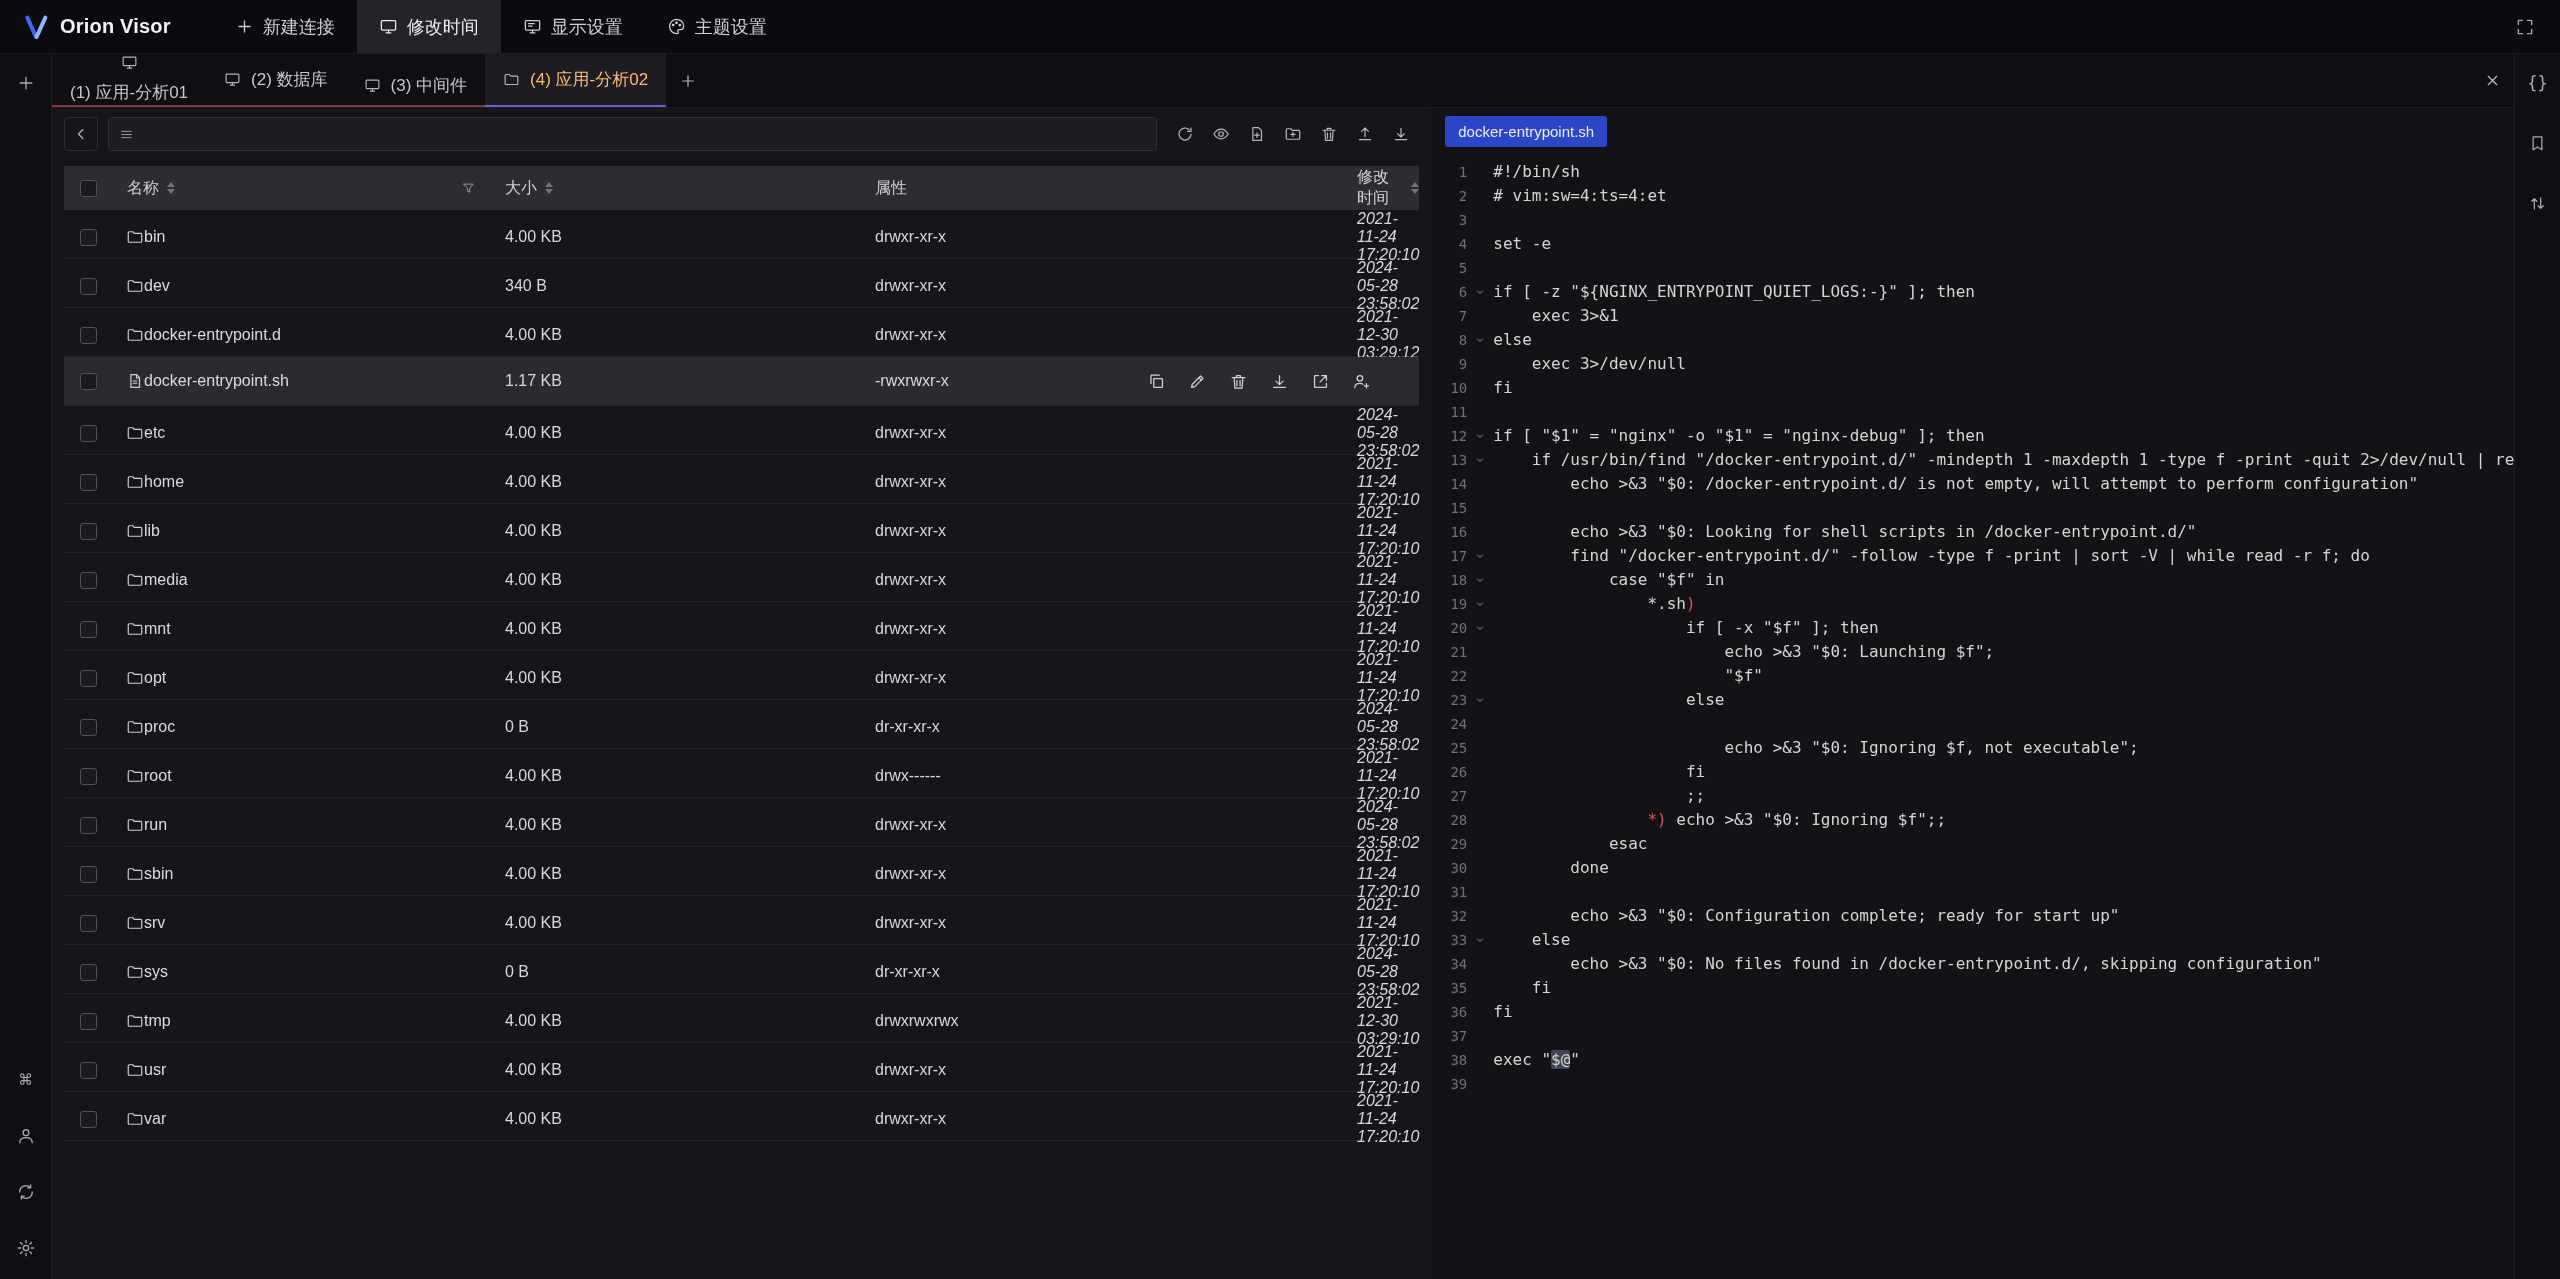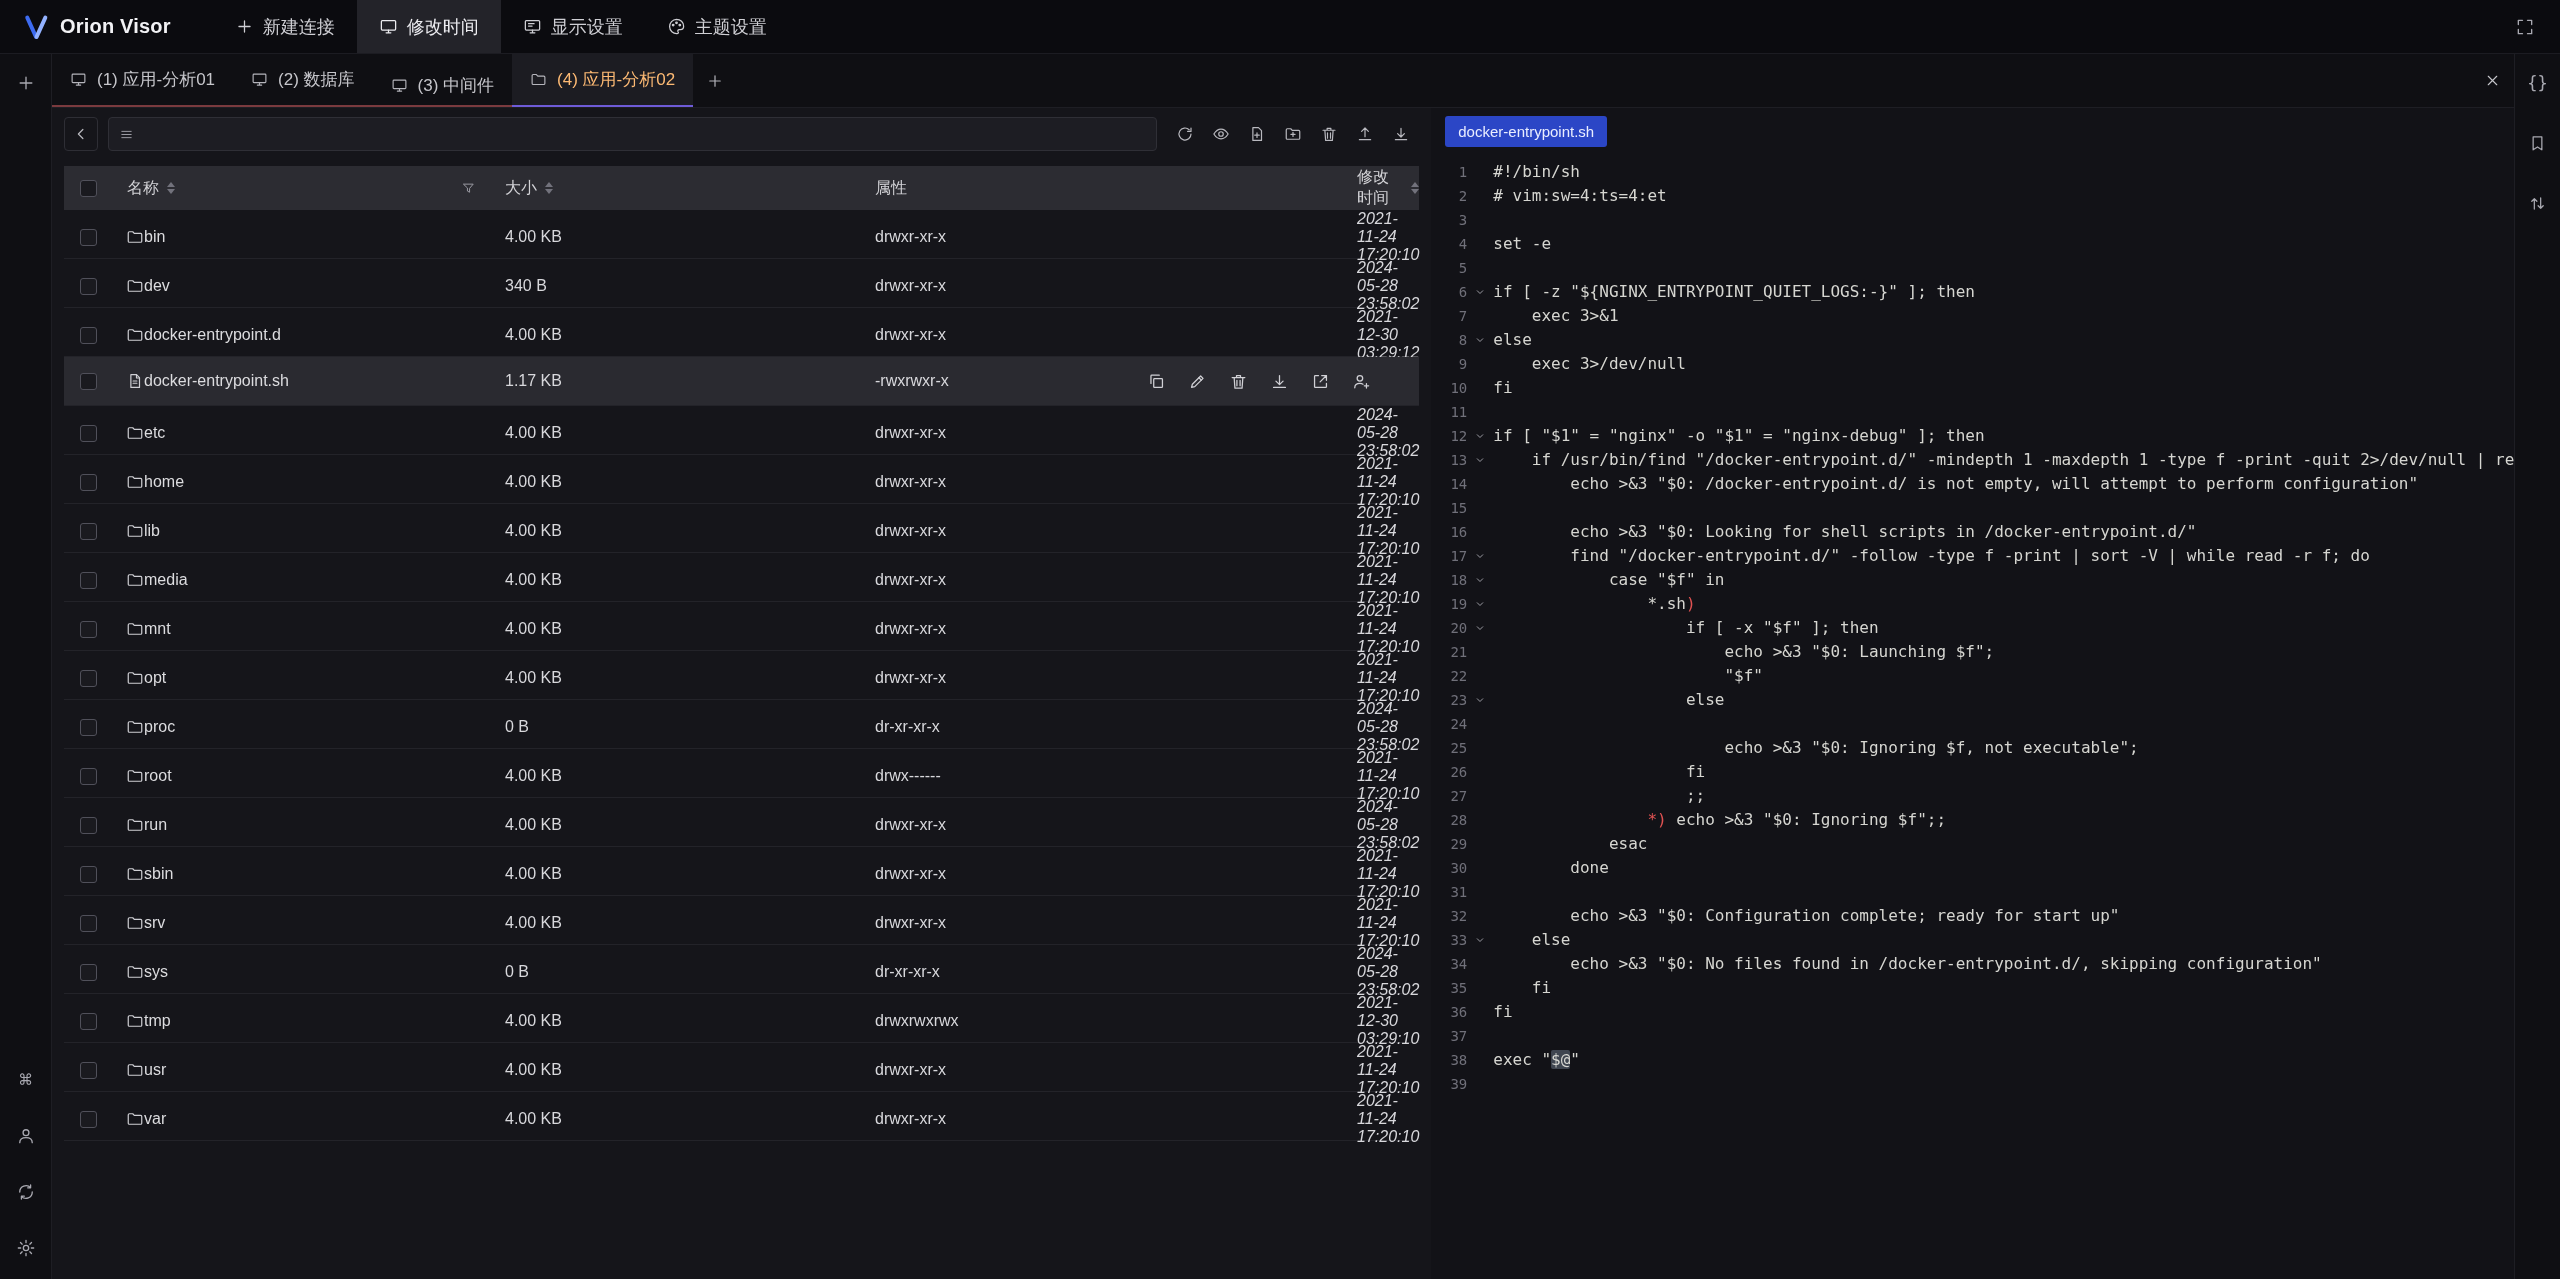--- a/index.html
+++ b/index.html
@@ -211,21 +211,21 @@
       <span style="display: inline-flex;">
         <svg viewBox="0 0 24 24" width="19" height="19" fill="none" stroke="currentColor" stroke-width="1.6" stroke-linecap="round" stroke-linejoin="round">
           <path d="M8 19V6M4.8 9.2L8 6l3.2 3.2M16 5v13M12.8 14.8L16 18l3.2-3.2"></path>
         </svg>
       </span>
     </div>
   </div>
 
 <div class="tabbar">
   <div class="tabs" id="tabs">
-      <div class="tab" style="border-bottom-color: rgb(122, 58, 62);">
+      <div class="tab" style="border-bottom-color: rgb(122, 58, 62); flex-direction: column;">
         <span class="t-icon" style="display: inline-flex;">
           <svg viewBox="0 0 24 24" width="17" height="17" fill="none" stroke="currentColor" stroke-width="1.6" stroke-linecap="round" stroke-linejoin="round">
             <rect x="3" y="4.5" width="18" height="12" rx="1.2"></rect>
             <path d="M9 20h6M12 16.5V20"></path>
           </svg>
         </span>
         <span>(1) 应用-分析01</span>
       </div>
       <div class="tab" style="border-bottom-color: rgb(122, 58, 62);">
         <span class="t-icon" style="display: inline-flex;">

